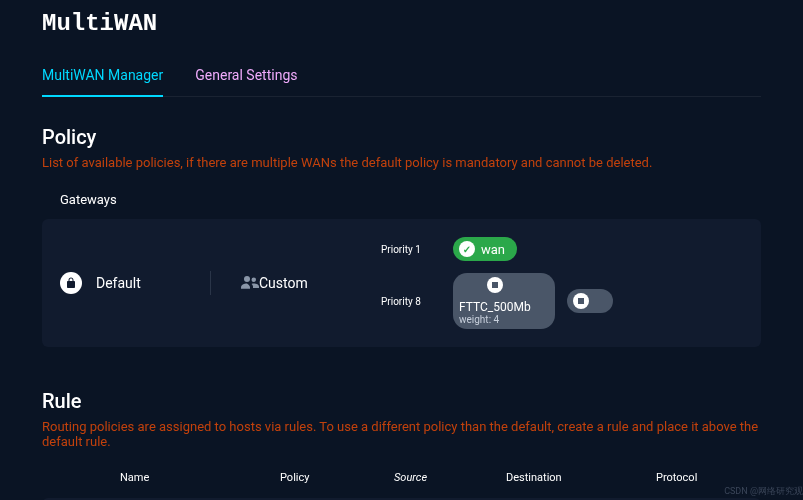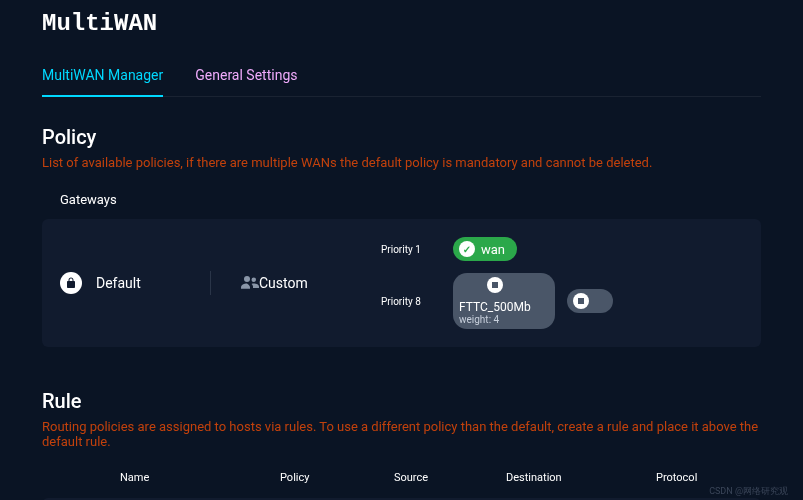--- a/index.html
+++ b/index.html
@@ -187,21 +187,21 @@
     }
     .rules-table-header {
       display: flex;
       padding: 0 18px;
       margin-bottom: 14px;
       font-size: 11px;
     }
     .col-drag { width: 60px; }
     .col-name { width: 160px; }
     .col-policy { width: 114px; }
-    .col-source { width: 112px; }
+    .col-source { width: 112px; font-style: italic; }
     .col-dest { width: 150px; }
     .col-protocol { width: 80px; }
     .rules-row {
       display: flex;
       align-items: center;
       background: #111b2e;
       border-radius: 6px;
       padding: 16px 18px;
       font-size: 14px;
     }
@@ -209,21 +209,21 @@
       color: #8a96a8;
       cursor: grab;
     }
     .drag-handle svg {
       width: 12px;
       height: 12px;
       fill: #ffffff;
     }
     .watermark {
       position: absolute;
-      right: 15px;
+      right: 0;
       bottom: 2px;
       font-size: 9px;
       color: #3a4558;
     }
   </style>
 </head>
 <body>
 
 <div class="page">
   <h1 class="page-title">MultiWAN</h1>

